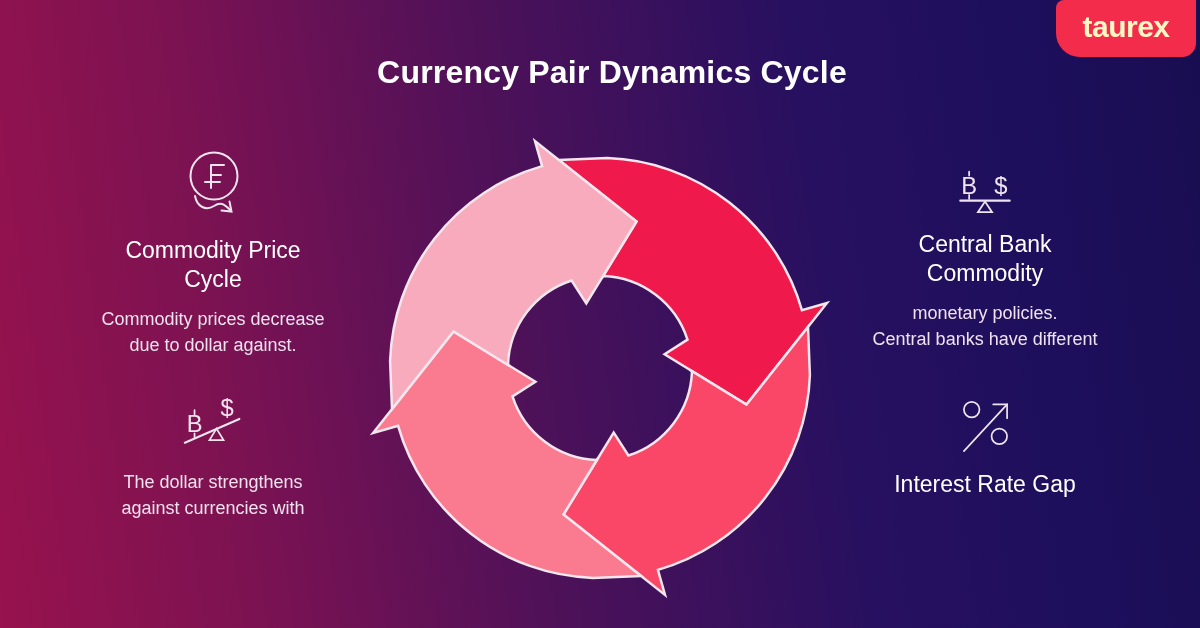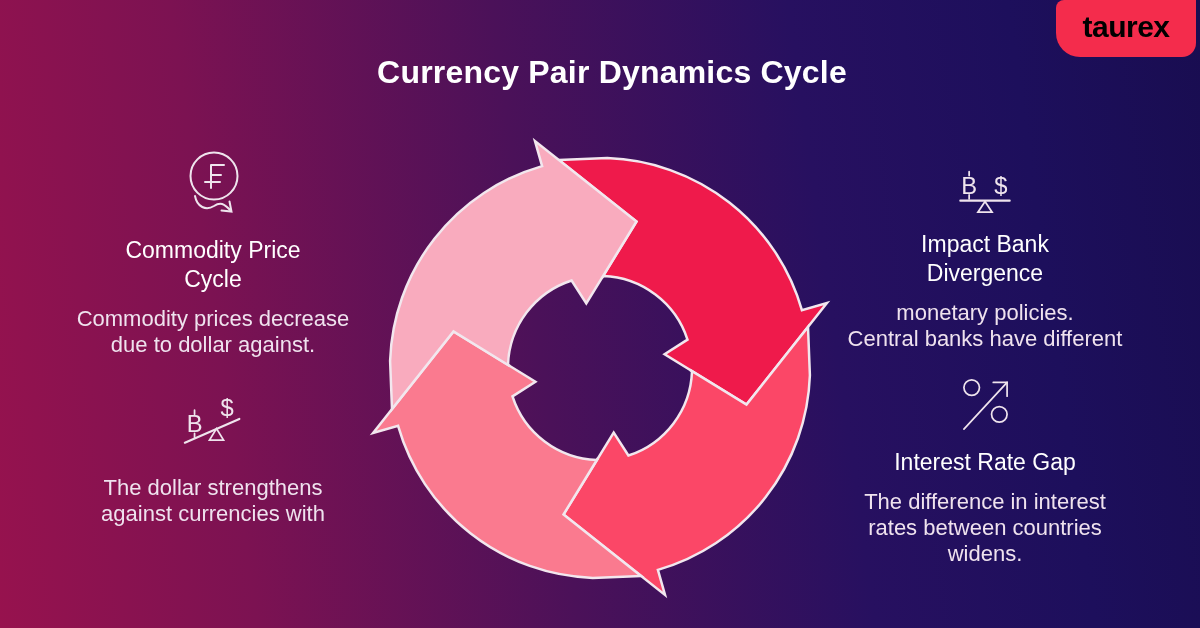--- a/index.html
+++ b/index.html
@@ -12,41 +12,41 @@
     position:absolute;top:42px;left:0;width:100%;margin:12px;
     text-align:center;color:#ffffff;font-size:32px;font-weight:bold;line-height:36px;
     letter-spacing:0.2px;
   }
   .badge{
     position:absolute;top:0;right:4px;width:140px;height:57px;
     background:#F42C4C;border-radius:8px 0 14px 24px;
     display:flex;align-items:center;justify-content:center;
   }
   .badge .wordmark{
-    color:#000000;font-size:30px;font-weight:bold;letter-spacing:-0.5px;line-height:1;
+    color:#fef9c3;font-size:30px;font-weight:bold;letter-spacing:-0.5px;line-height:1;
     padding-bottom:4px;
   }
   .cycle-svg{position:absolute;left:355px;top:123px;width:490px;height:490px;}
   .cycle-svg path.seg{stroke:#F2E7EE;stroke-width:2.5;}
   .info-block{position:absolute;text-align:center;color:#fff;}
   .pos-tl{left:68px;top:150px;width:290px;}
   .pos-tr{left:840px;top:160px;width:290px;}
   .pos-bl{left:68px;top:390px;width:290px;}
-  .pos-br{left:840px;top:372px;width:290px;}
+  .pos-br{left:840px;top:394px;width:290px;}
   .icon-wrap{display:flex;justify-content:center;align-items:flex-start;}
   .pos-tl .icon-wrap{height:80px;}
   .pos-tr .icon-wrap{height:64px;}
   .pos-bl .icon-wrap{height:78px;}
   .pos-br .icon-wrap{height:70px;}
   .icon-wrap svg{stroke:#EFE4ED;fill:none;stroke-width:2;stroke-linecap:round;}
   .icon-wrap svg text{stroke:none;fill:#EFE4ED;font-family:"Liberation Sans",sans-serif;}
   .info-block h2{
     margin:6px 0 12px 0;font-size:23px;line-height:29px;font-weight:normal;color:#ffffff;
   }
-  .info-block p{margin:7px;font-size:22px;line-height:26px;color:#EFE2EE;}
+  .info-block p{margin:1px;font-size:18px;line-height:26px;color:#EFE2EE;}
   .tl,.bl-line{display:block;white-space:nowrap;}
 </style>
 </head>
 <body>
 
 <div class="page">
 
   <h1 class="title">Currency Pair Dynamics Cycle</h1>
 
   <div class="badge">
@@ -83,22 +83,22 @@
     <div class="icon-wrap">
       <svg width="74" height="55" viewBox="0 0 84 62">
         <text x="24" y="38" font-size="27" text-anchor="middle">B</text>
         <path d="M24 13 V17.5 M24 39.5 V44"></path>
         <text x="60" y="38" font-size="27" text-anchor="middle">$</text>
         <path d="M14 46 H70" stroke-width="2.5"></path>
         <path d="M42 47 L50 59 L34 59 Z"></path>
       </svg>
     </div>
     <h2>
-      <span class="tl">Impact Bank</span>
-      <span class="tl">Divergence</span>
+      <span class="tl">Central Bank</span>
+      <span class="tl">Commodity</span>
     </h2>
     <p>
       <span class="bl-line">monetary policies.</span>
       <span class="bl-line">Central banks have different</span>
     </p>
   </section>
 
   <section class="info-block pos-bl">
     <div class="icon-wrap">
       <svg width="74" height="65" viewBox="0 0 84 74">
@@ -120,20 +120,15 @@
       <svg width="57" height="64" viewBox="0 0 66 74">
         <circle cx="17" cy="18" r="9"></circle>
         <circle cx="49" cy="49" r="9"></circle>
         <path d="M8 66 L58 12"></path>
         <path d="M42 12 L58 12 L58 28"></path>
       </svg>
     </div>
     <h2>
       <span class="tl">Interest Rate Gap</span>
     </h2>
-    <p>
-      <span class="bl-line">The difference in interest</span>
-      <span class="bl-line">rates between countries</span>
-      <span class="bl-line">widens.</span>
-    </p>
   </section>
 
 </div>
 
 </body></html>

